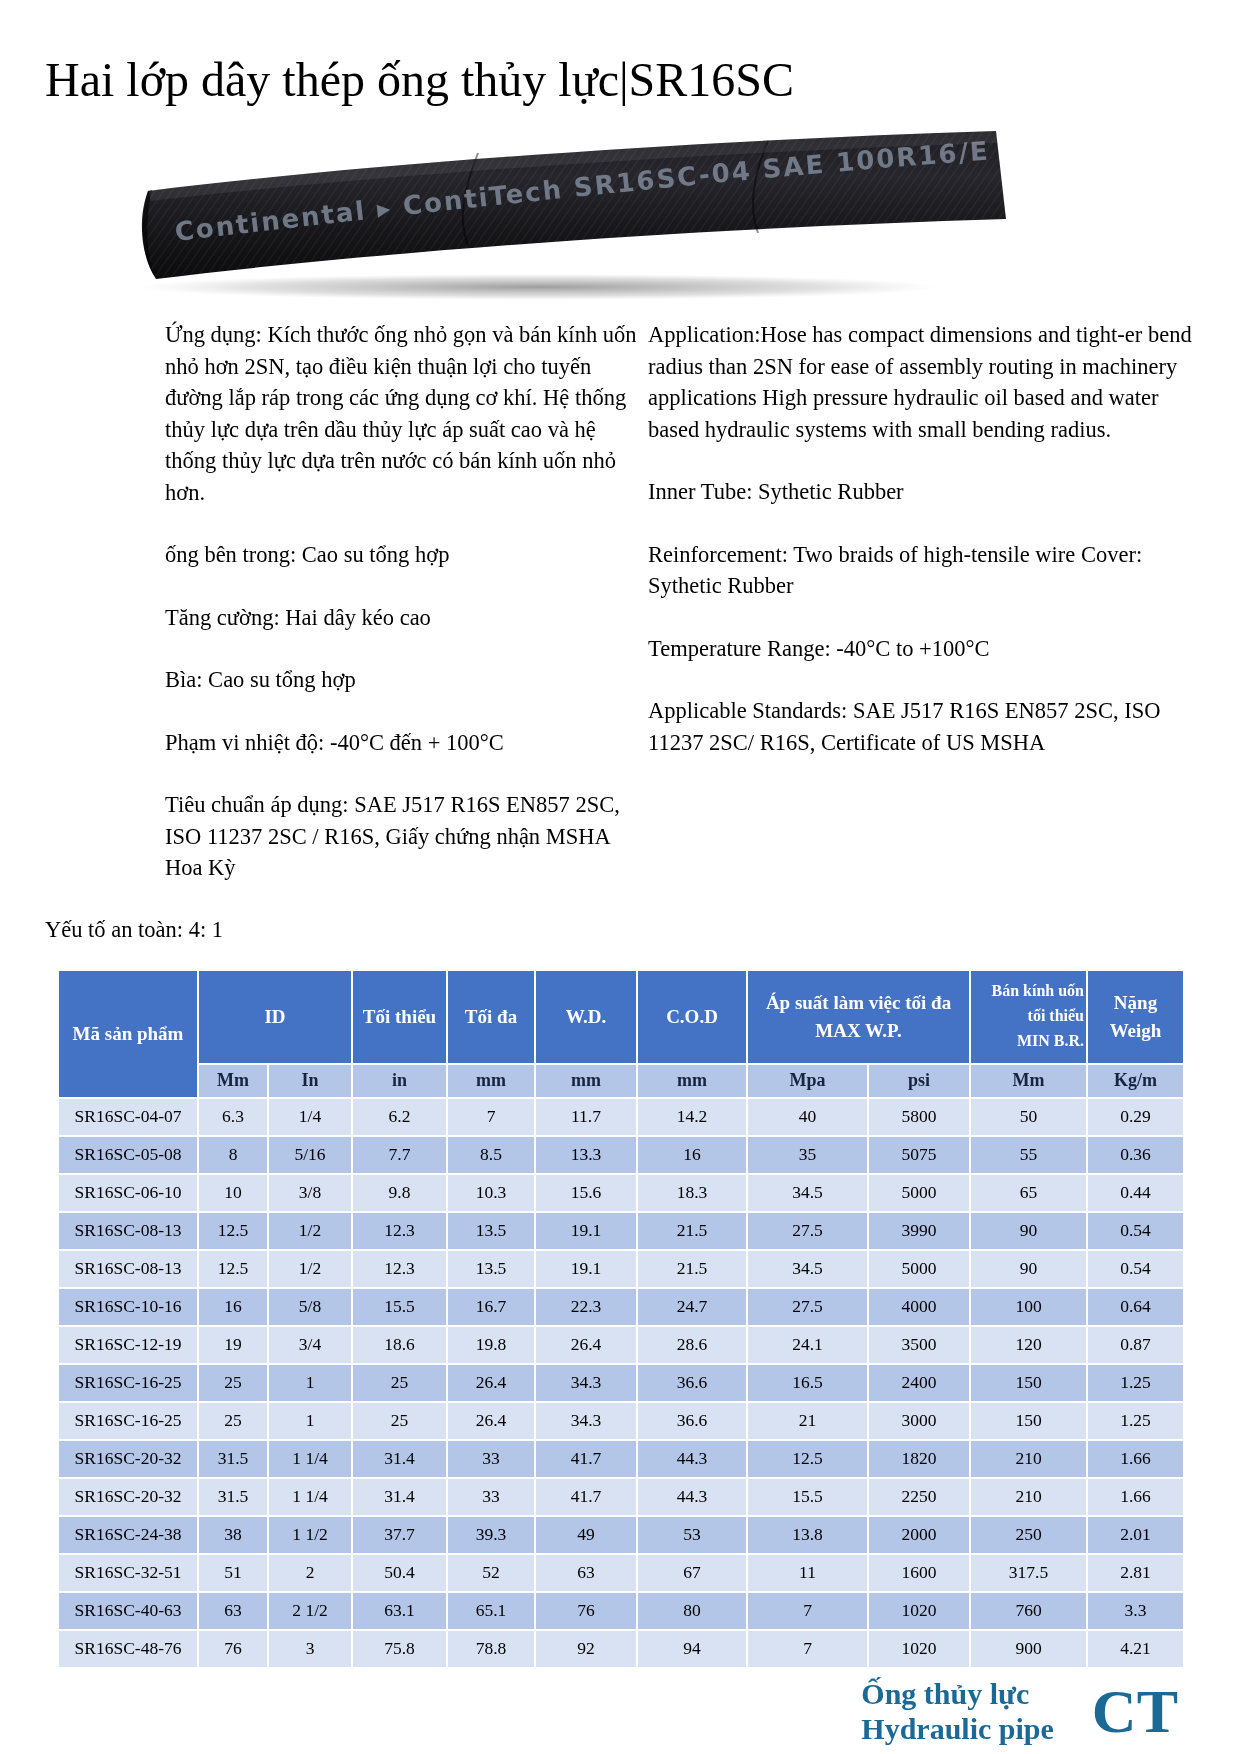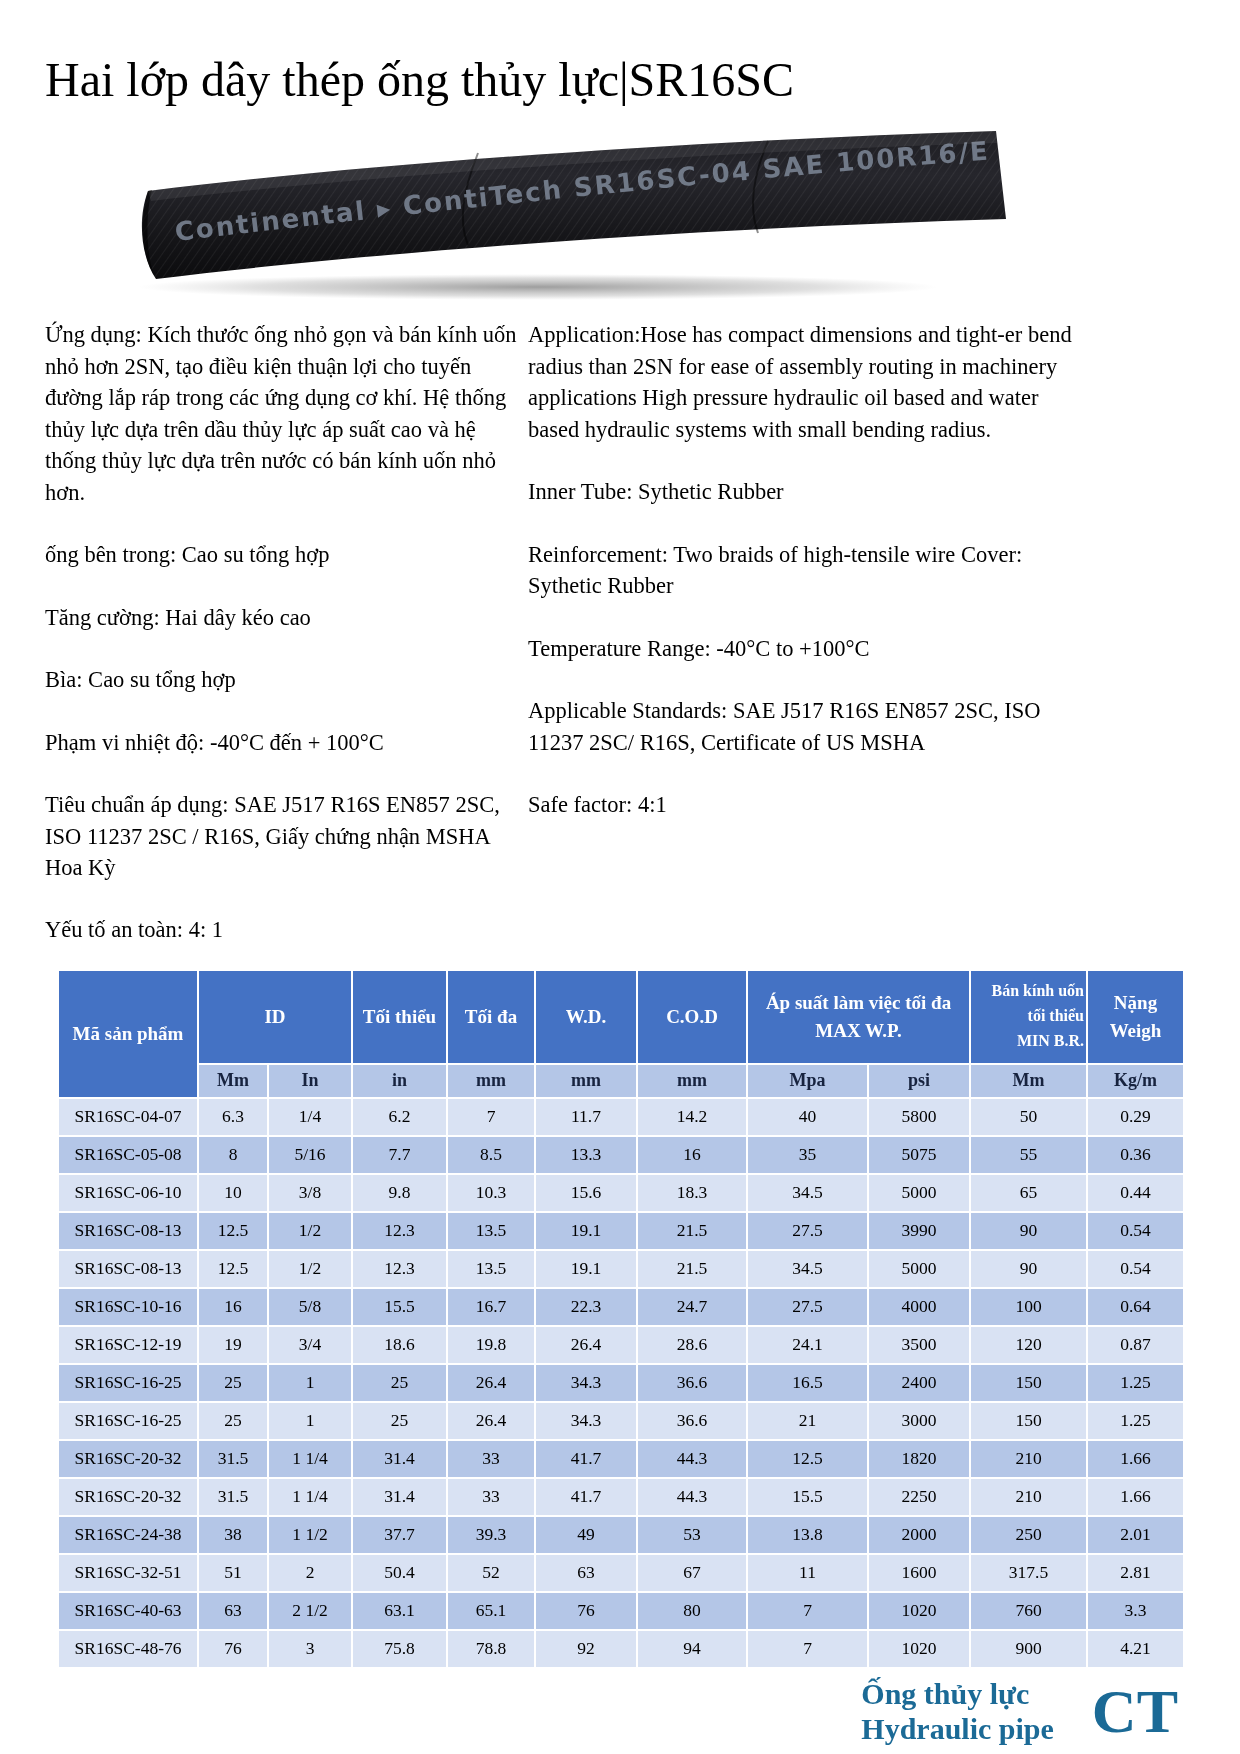--- a/index.html
+++ b/index.html
@@ -19,20 +19,21 @@
     line-height:1.15;
     white-space:nowrap;
   }
   .hose-wrap{
     margin:14px 0 0 118px;
     width:895px;height:180px;
   }
   .columns{
     display:flex;
     margin:18px 45px 0 45px;
+    justify-content:flex-end;
   }
   .col-vi{width:483px;}
   .col-en{width:547px;}
   .col-vi p,.col-en p{
     margin:0 0 31px 0;
     font-size:22.5px;
     line-height:1.40;
   }
   .safety-line{
     margin:2px 45px 4px 45px;
@@ -143,21 +144,20 @@
       <p>Bìa: Cao su tổng hợp</p>
       <p>Phạm vi nhiệt độ: -40°C đến + 100°C</p>
       <p>Tiêu chuẩn áp dụng: SAE J517 R16S EN857 2SC, ISO 11237 2SC / R16S, Giấy chứng nhận MSHA Hoa Kỳ</p>
     </div>
     <div class="col-en">
       <p>Application:Hose has compact dimensions and tight-er bend radius than 2SN for ease of assembly routing in machinery applications High pressure hydraulic oil based and water based hydraulic systems with small bending radius.</p>
       <p>Inner Tube: Sythetic Rubber</p>
       <p>Reinforcement: Two braids of high-tensile wire Cover: Sythetic Rubber</p>
       <p>Temperature Range: -40°C to +100°C</p>
       <p>Applicable Standards: SAE J517 R16S EN857 2SC, ISO 11237 2SC/ R16S, Certificate of US MSHA</p>
-      <p>Safe factor: 4:1</p>
     </div>
   </div>
 
   <div class="safety-line">Yếu tố an toàn: 4: 1</div>
 
   <table class="spec">
     <colgroup>
       <col style="width:140px">
         <col style="width:70px">
         <col style="width:84px">

